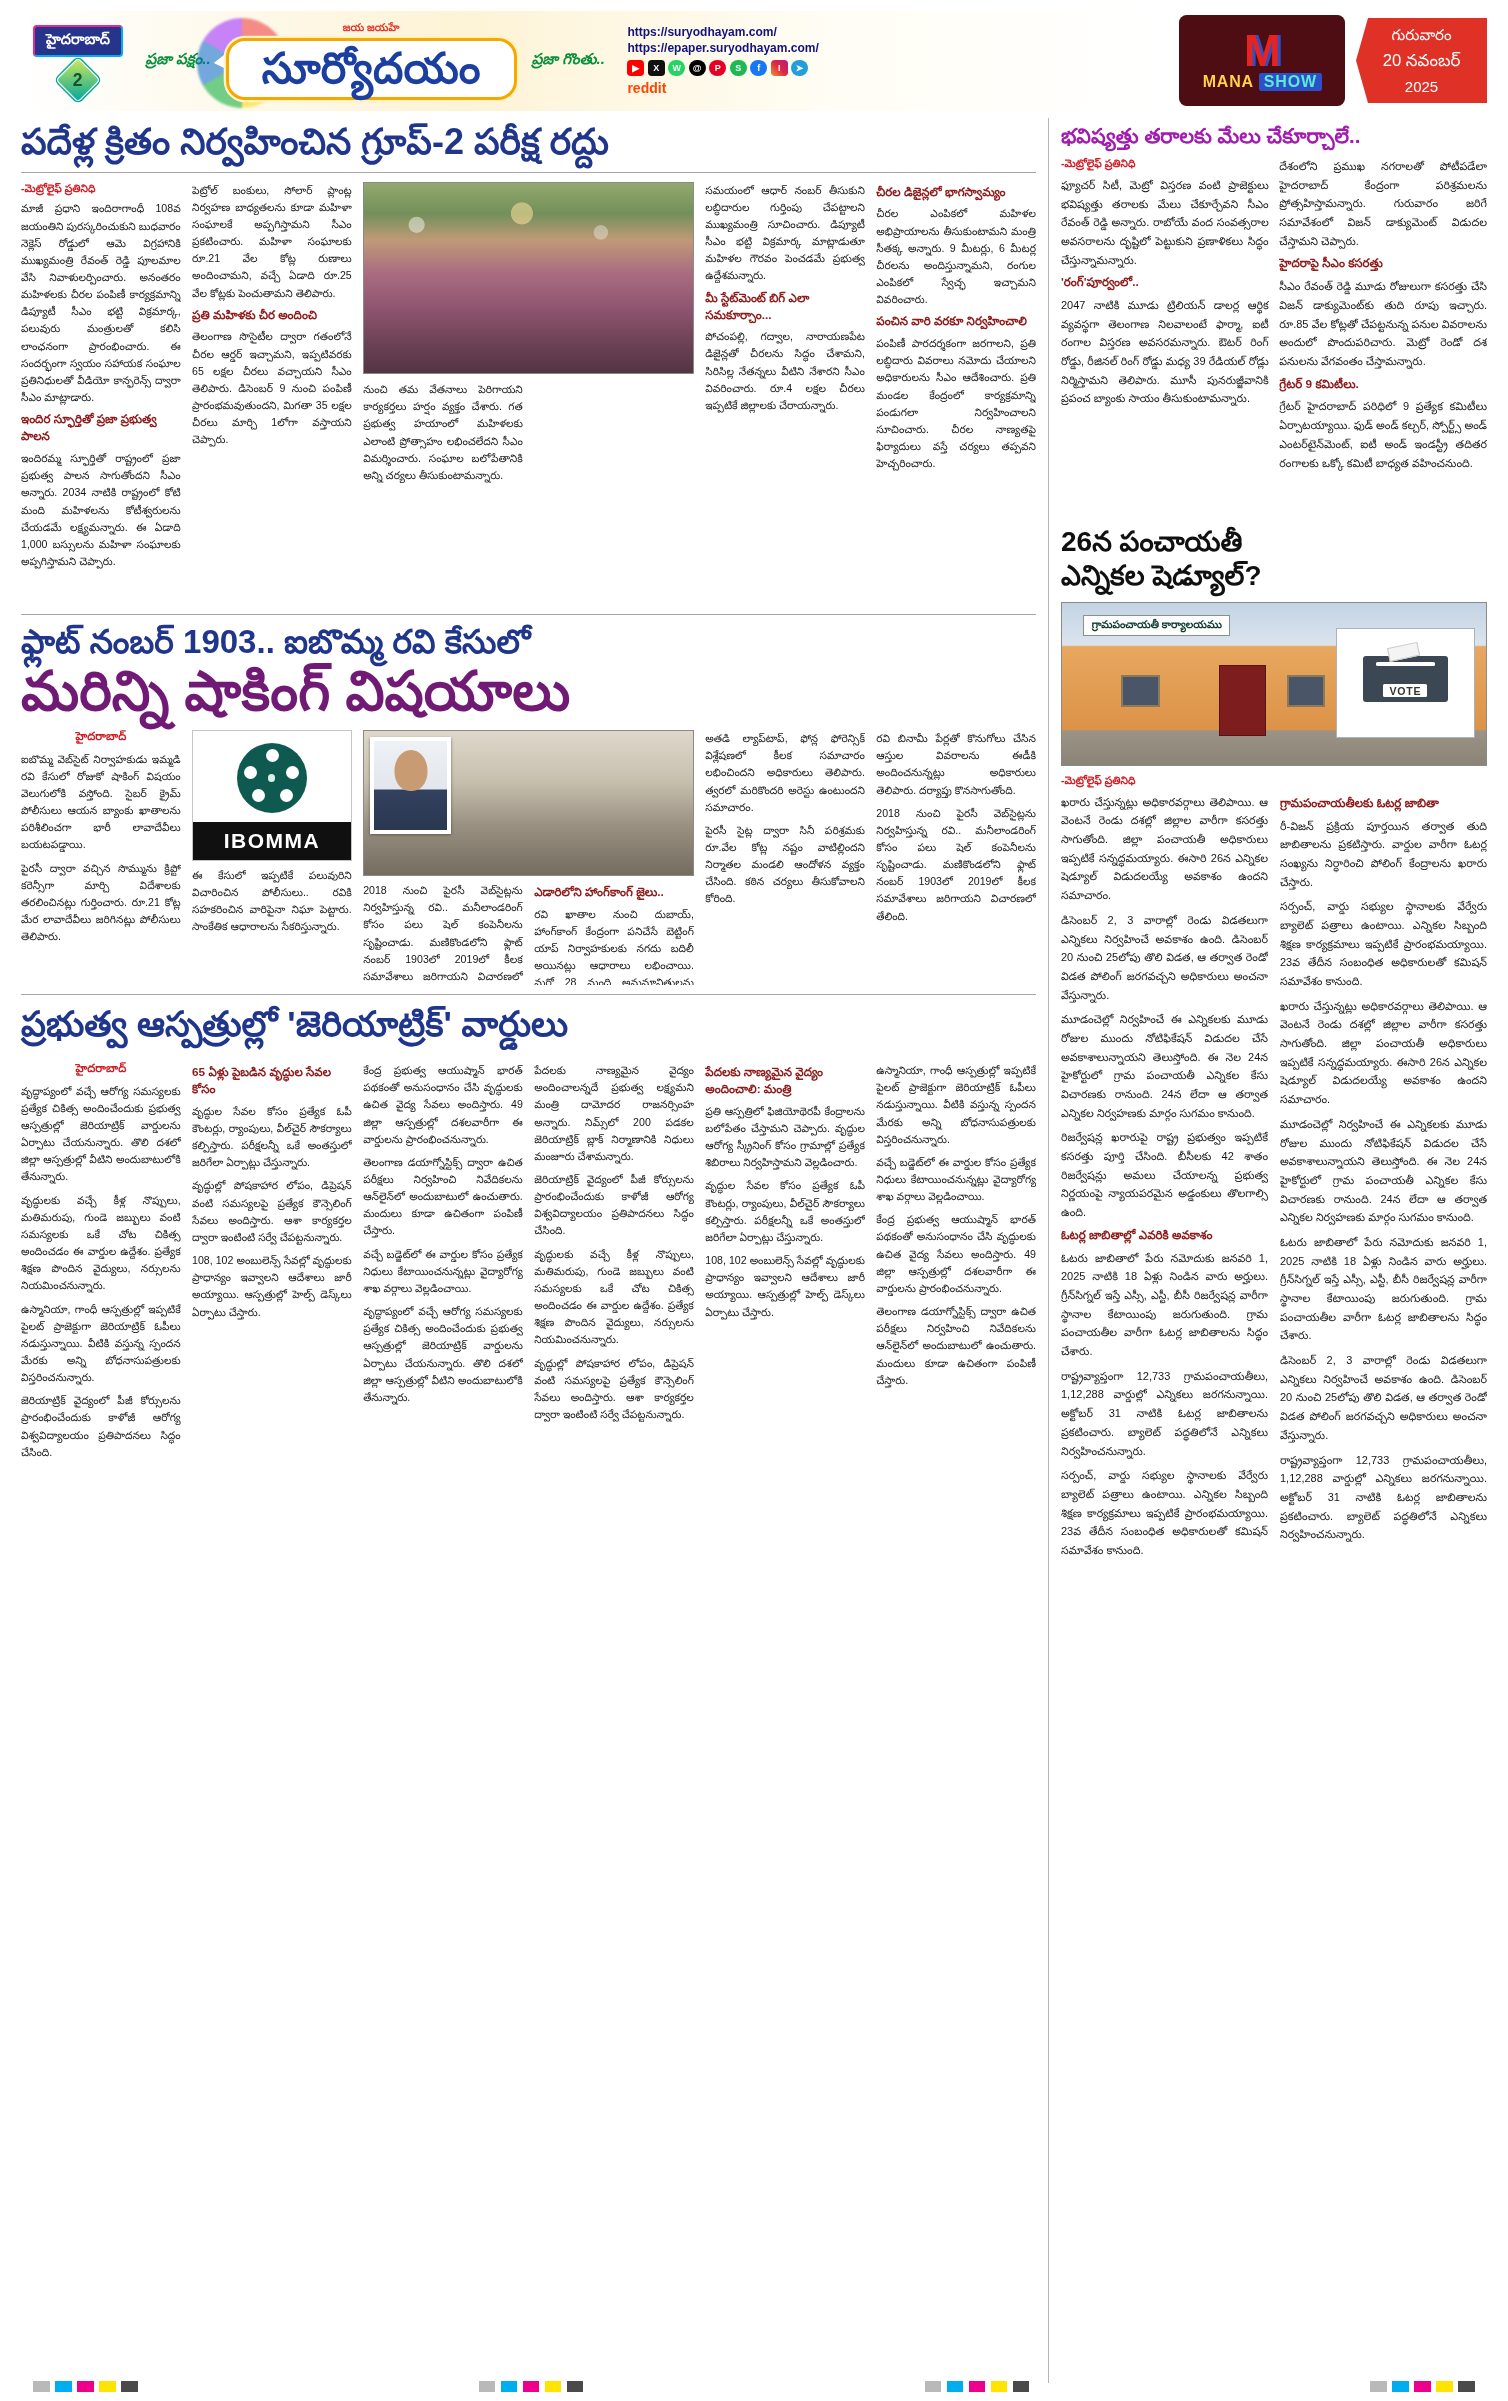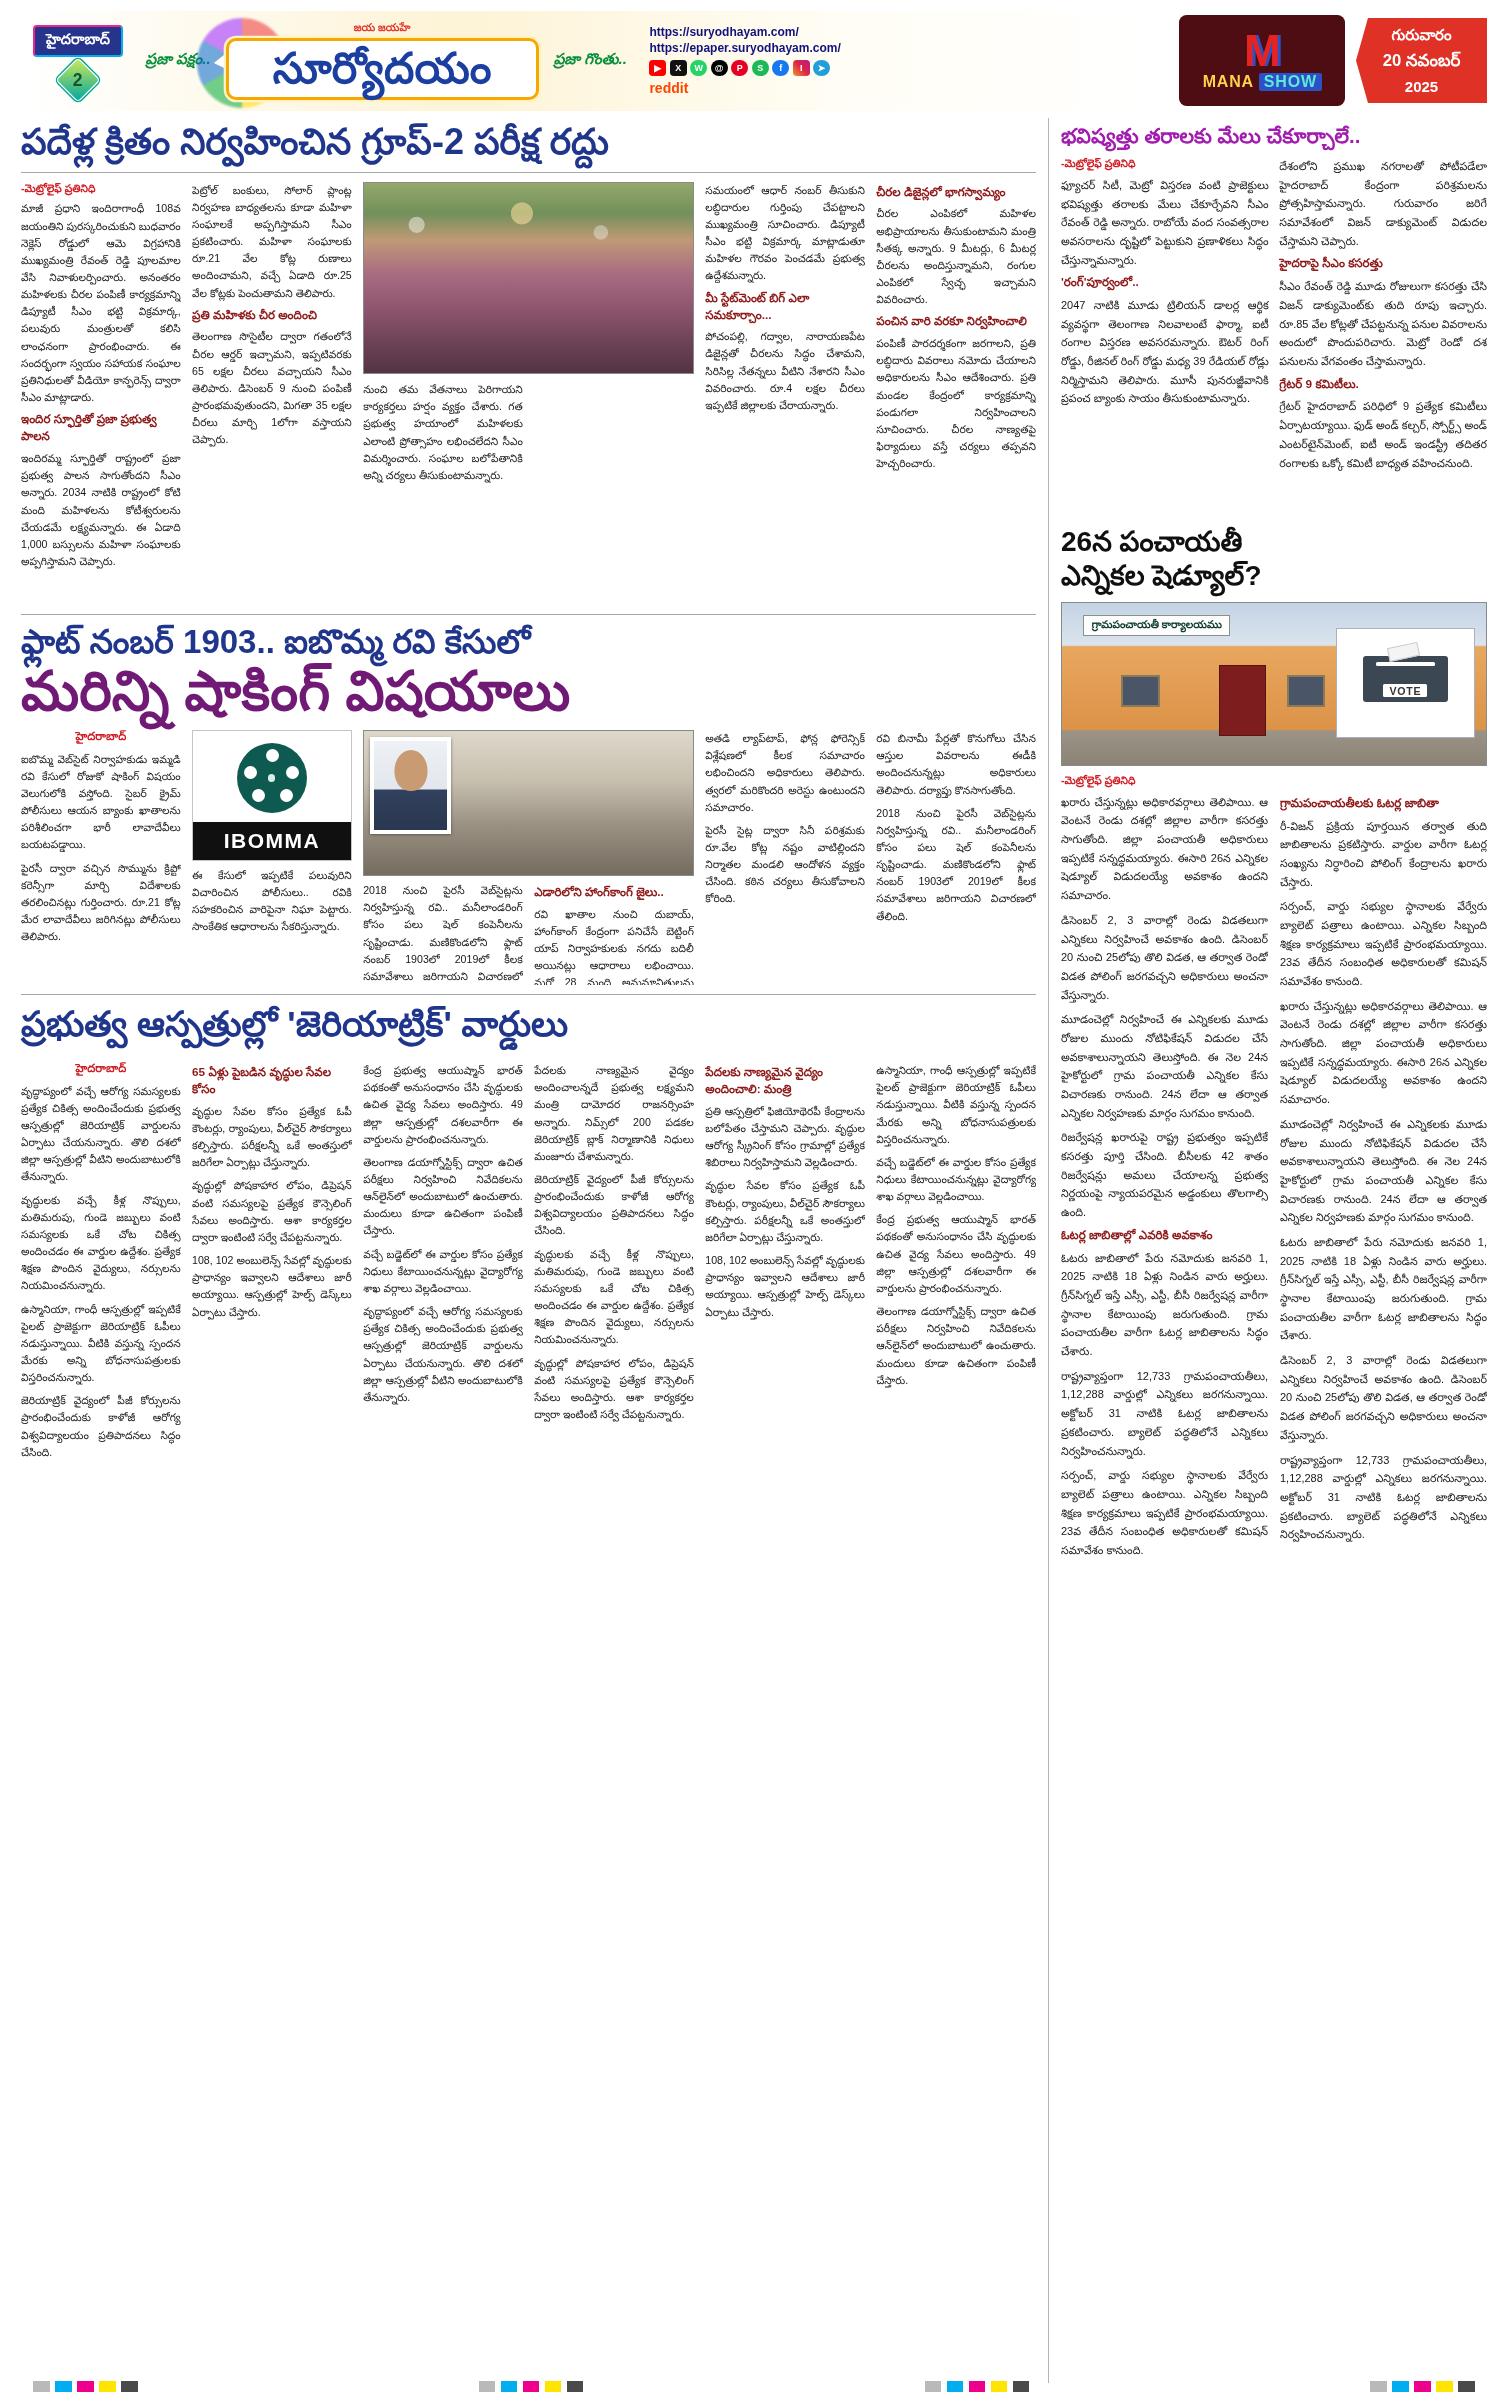--- a/index.html
+++ b/index.html
@@ -17,38 +17,38 @@
     display:flex;align-items:center;justify-content:center}
   .page-diamond span{transform:rotate(-45deg);font-size:17.5px;font-weight:800;color:#14532d}
   .tagline{font-size:15px;font-weight:bold;font-style:italic;color:#0a8f3c;margin:0 10.6px;white-space:nowrap}
   .logo-zone{position:relative;display:flex;flex-direction:column;align-items:center;margin:0 4.6px}
   .jaya{color:#e0392b;font-size:10.6px;font-weight:bold;margin-bottom:1.5px}
   .sunburst{position:absolute;left:-29px;top:-3px;width:90px;height:90px;border-radius:50%;opacity:.55;filter:blur(0.8px);
     background:conic-gradient(#e33 0 60deg,#f90 60deg 120deg,#ffd900 120deg 180deg,#0a3 180deg 240deg,#06c 240deg 300deg,#92f 300deg 360deg)}
   .dove{position:absolute;left:-12px;top:29px;width:32px;height:21px;background:#fff;
     clip-path:polygon(0 60%,50% 0,60% 45%,100% 30%,55% 100%);box-shadow:0 0.8px 1.5px rgba(0,0,0,.25)}
   .paper-logo{position:relative;color:#1b3fa0;font-size:43px;font-weight:800;background:#fff;line-height:1.3;
-    border:3px solid #f7a800;border-radius:10px;padding:0 44px;box-shadow:0 0 0 2.3px #fff3c4}
+    border:3px solid #f7a800;border-radius:19px;padding:0 33px;box-shadow:0 0 0 2.3px #fff3c4}
   .urls{margin-left:12px;display:flex;flex-direction:column;gap:2.3px;align-items:flex-start}
   .url{color:#12127d;font-weight:bold;font-size:12px;text-decoration:none;cursor:pointer}
   .social-row{display:flex;gap:3.8px;margin-top:2.3px;flex-wrap:wrap;max-width:182px;align-items:center}
   .chip{width:16.7px;height:16.7px;border-radius:3.8px;color:#fff;font-size:9px;font-weight:bold;
     display:flex;align-items:center;justify-content:center;cursor:pointer}
   .c-youtube{background:#f00}.c-x{background:#111}.c-whatsapp{background:#25d366;border-radius:50%}
   .c-threads{background:#000;border-radius:50%}.c-pinterest{background:#e60023;border-radius:50%}
   .c-spotify{background:#1db954;border-radius:50%}.c-facebook{background:#1877f2;border-radius:50%}
   .c-instagram{background:linear-gradient(45deg,#f09433,#dc2743,#bc1888)}.c-telegram{background:#229ed9;border-radius:50%}
   .reddit-label{color:#ff4500;font-size:14px;font-weight:bold}
   .brand{margin-left:auto;width:166px;height:91px;background:#4d0d12;border-radius:7.6px;color:#fff;
     display:flex;flex-direction:column;align-items:center;justify-content:center;gap:1.5px}
   .brand-m{font-size:44px;font-weight:900;line-height:.95;color:#e52421;text-shadow:3px 0 0 #2b50c8}
   .brand-text{font-size:16px;font-weight:800;letter-spacing:0.8px;display:flex;gap:4.6px;align-items:center}
   .brand-text .mana{color:#ffd24a}
   .brand-text .show{color:#5eead4;background:#2b50c8;padding:0 5.3px;border-radius:2.3px}
-  .date-box{margin-left:10.6px;width:131px;height:85px;background:#e03127;color:#fff;font-weight:700;
+  .date-box{margin-left:10.6px;width:131px;height:85px;background:#e03127;color:#fff;font-weight:400;
     display:flex;flex-direction:column;align-items:center;justify-content:center;gap:3.8px;
     clip-path:polygon(12px 0,100% 0,100% 100%,12px 100%,0 50%)}
   .date-day{font-size:15px}.date-date{font-size:16.7px}.date-year{font-size:15px}
 
   
   .main{display:flex;gap:12px;padding:3px 21px 0}
   .left-zone{width:1015px}
   .right-zone{flex:1;border-left:0.8px solid #b5b5b5;padding-left:12px;padding-bottom:15px}
 
   .h1-main{color:#20368c;font-size:36px;font-weight:800;line-height:1.15;margin:3px 0 6px}

